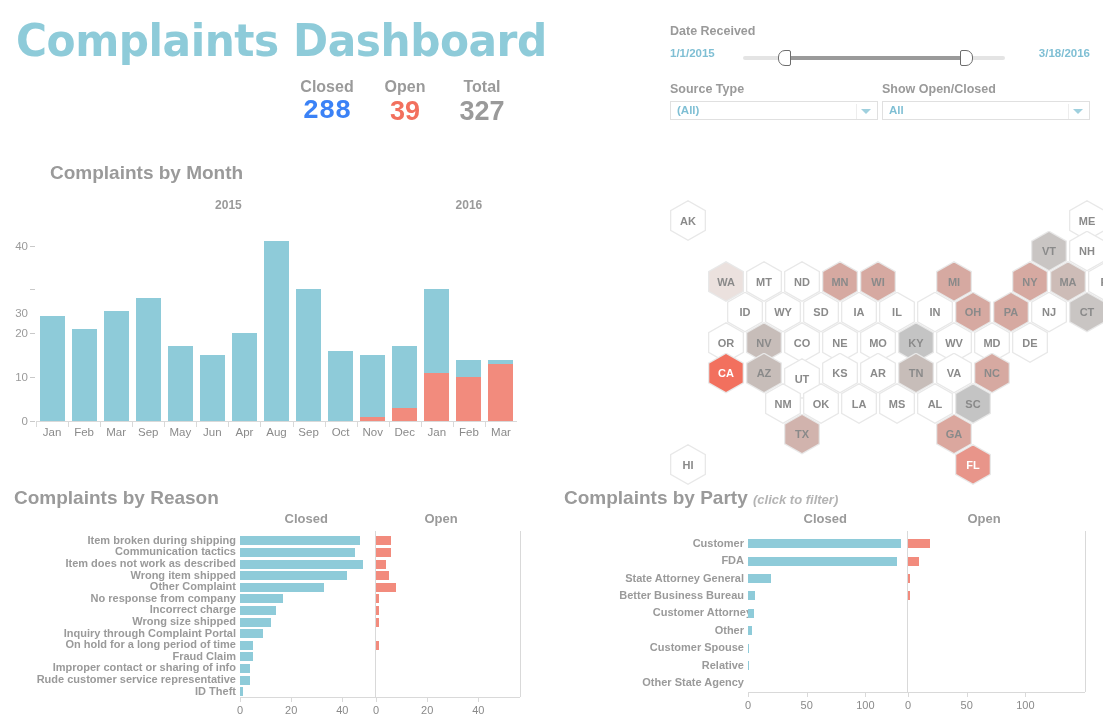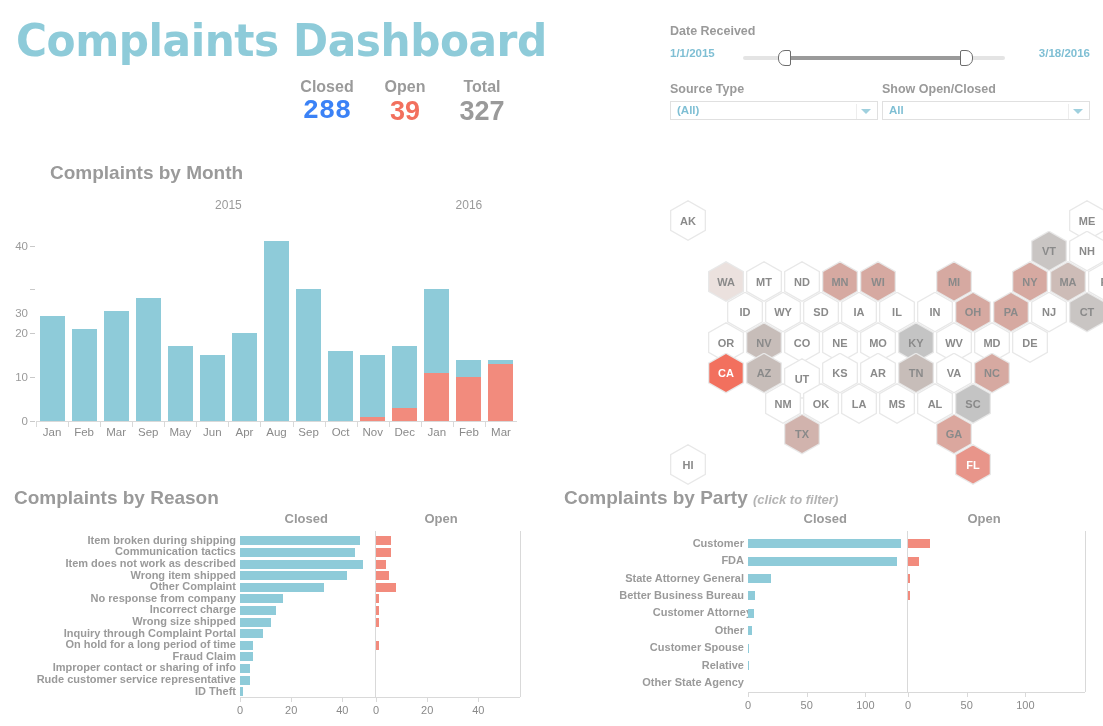--- a/index.html
+++ b/index.html
@@ -78,21 +78,21 @@
 
   
   .panel-title{
     position:absolute;font-size:19px;font-weight:bold;color:#9a9a9a;white-space:nowrap;
   }
   .panel-title .hint{font-size:13px;font-style:italic;font-weight:bold;color:#b4b4b4;}
 
   
   #month-panel{position:absolute;left:0;top:160px;width:540px;height:290px;}
   #month-title{left:14px;top:2px;margin-left:36px;}
-  .year-lab{position:absolute;font-size:12px;font-weight:normal;color:#9a9a9a;}
+  .year-lab{position:absolute;font-size:12px;font-weight:bold;color:#9a9a9a;}
   #mc-plot{position:absolute;left:36px;top:68px;width:481px;height:193px;}
   .ytick{position:absolute;right:100%;margin-right:8px;font-size:11.5px;color:#9a9a9a;
          transform:translateY(-50%);white-space:nowrap;}
   .ytickmark{position:absolute;right:100%;margin-right:1px;width:5px;height:1px;background:#c9c9c9;}
   #mc-axis{position:absolute;left:36px;top:261px;width:481px;height:1px;background:#d9d9d9;}
   .mbar{position:absolute;bottom:0;width:25px;}
   .mbar .seg-closed{width:100%;background:#8ecbd9;position:absolute;bottom:0;}
   .mbar .seg-open{width:100%;background:#f28b7d;position:absolute;bottom:0;}
   .mlab{position:absolute;top:266px;font-size:11.5px;color:#8a8a8a;text-align:center;width:30px;}
   .mtick{position:absolute;top:262px;width:1px;height:5px;background:#d9d9d9;}

